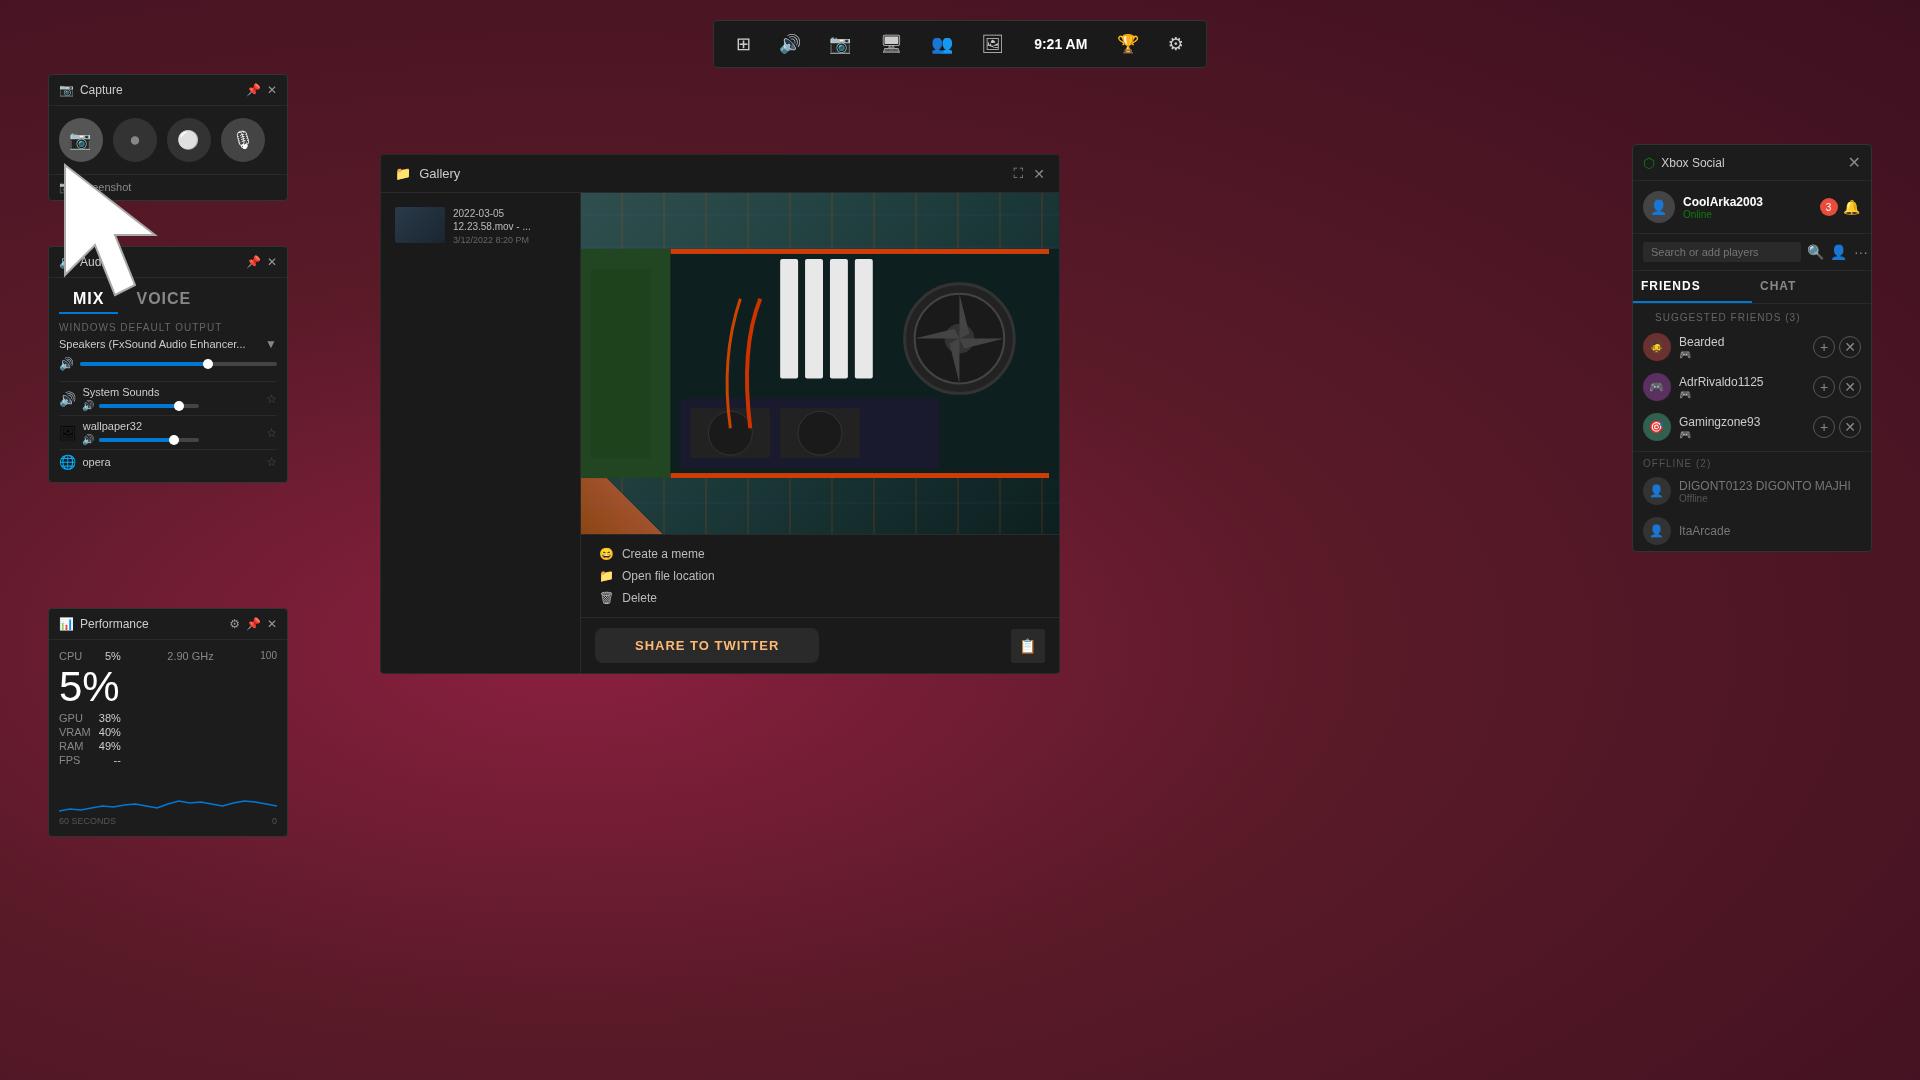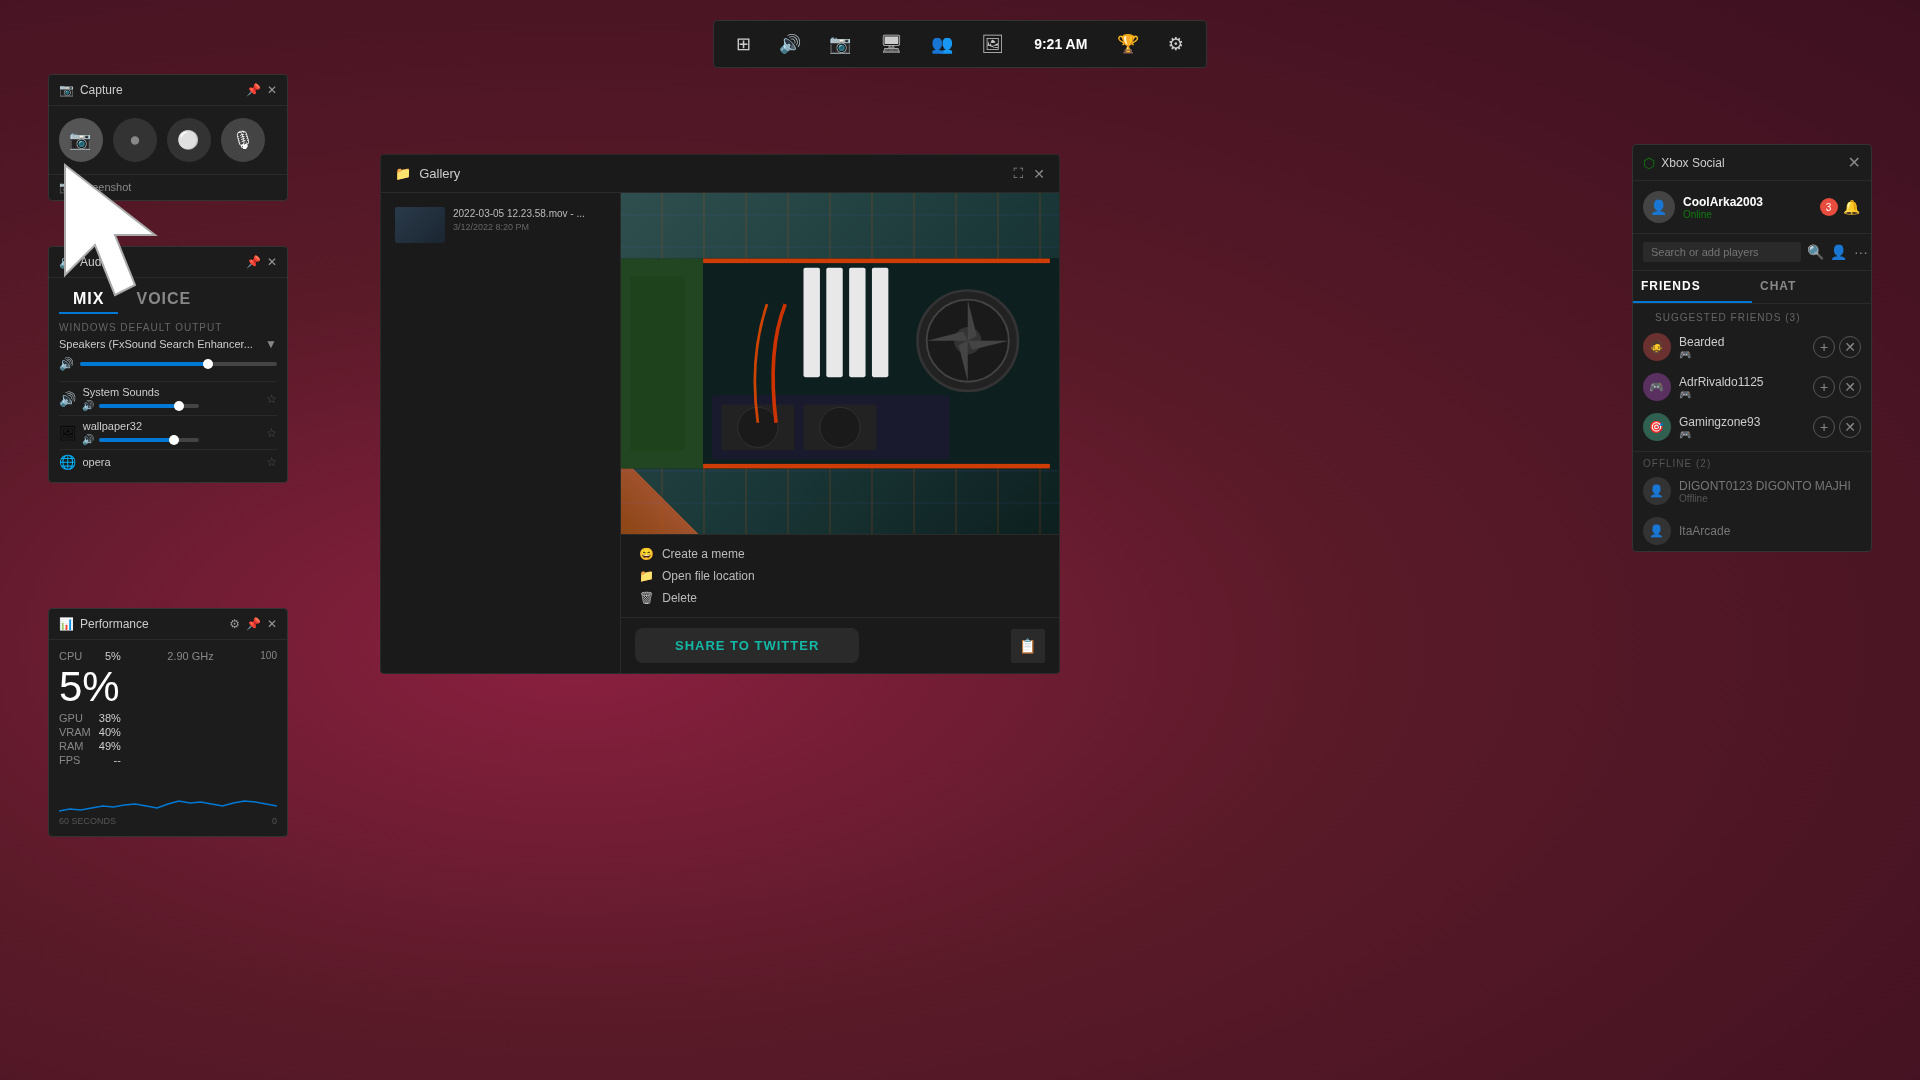--- a/index.html
+++ b/index.html
@@ -297,21 +297,21 @@
       align-items: center;
       gap: 8px;
       color: #ccc;
       font-size: 13px;
     }
     .gallery-body {
       display: flex;
       height: 480px;
     }
     .gallery-sidebar {
-      width: 240px;
+      width: 200px;
       border-right: 1px solid #2a2a2a;
       padding: 8px;
       overflow-y: auto;
     }
     .gallery-thumb {
       display: flex;
       gap: 8px;
       padding: 6px;
       cursor: pointer;
       border-radius: 2px;
@@ -361,21 +361,21 @@
     .gallery-footer {
       border-top: 1px solid #2a2a2a;
       padding: 10px 14px;
       display: flex;
       align-items: center;
       justify-content: space-between;
     }
     .share-twitter-btn {
       background: #2a2a2a;
       border: none;
-      color: #14b8a6;
+      color: #fdba74;
       font-size: 13px;
       font-weight: 600;
       letter-spacing: 1px;
       padding: 10px 40px;
       cursor: pointer;
       border-radius: 8px;
     }
     .copy-btn {
       background: #2a2a2a;
       border: none;
@@ -630,21 +630,21 @@
       <span>✕</span>
     </div>
   </div>
   <div class="tabs-row">
     <button class="tab-btn active">MIX</button>
     <button class="tab-btn">VOICE</button>
   </div>
   <div class="audio-section">
     <div class="section-label">WINDOWS DEFAULT OUTPUT</div>
     <div class="device-row">
-      <span class="device-name">Speakers (FxSound Search Enhancer...</span>
+      <span class="device-name">Speakers (FxSound Audio Enhancer...</span>
       <span style="color:#888;font-size:12px;">▼</span>
     </div>
     <div class="volume-slider-row">
       <span class="vol-icon">🔊</span>
       <div class="slider-track">
         <div class="slider-fill" style="width:65%;"></div>
         <div class="slider-thumb" style="left:calc(65% - 5px);"></div>
       </div>
     </div>
 

